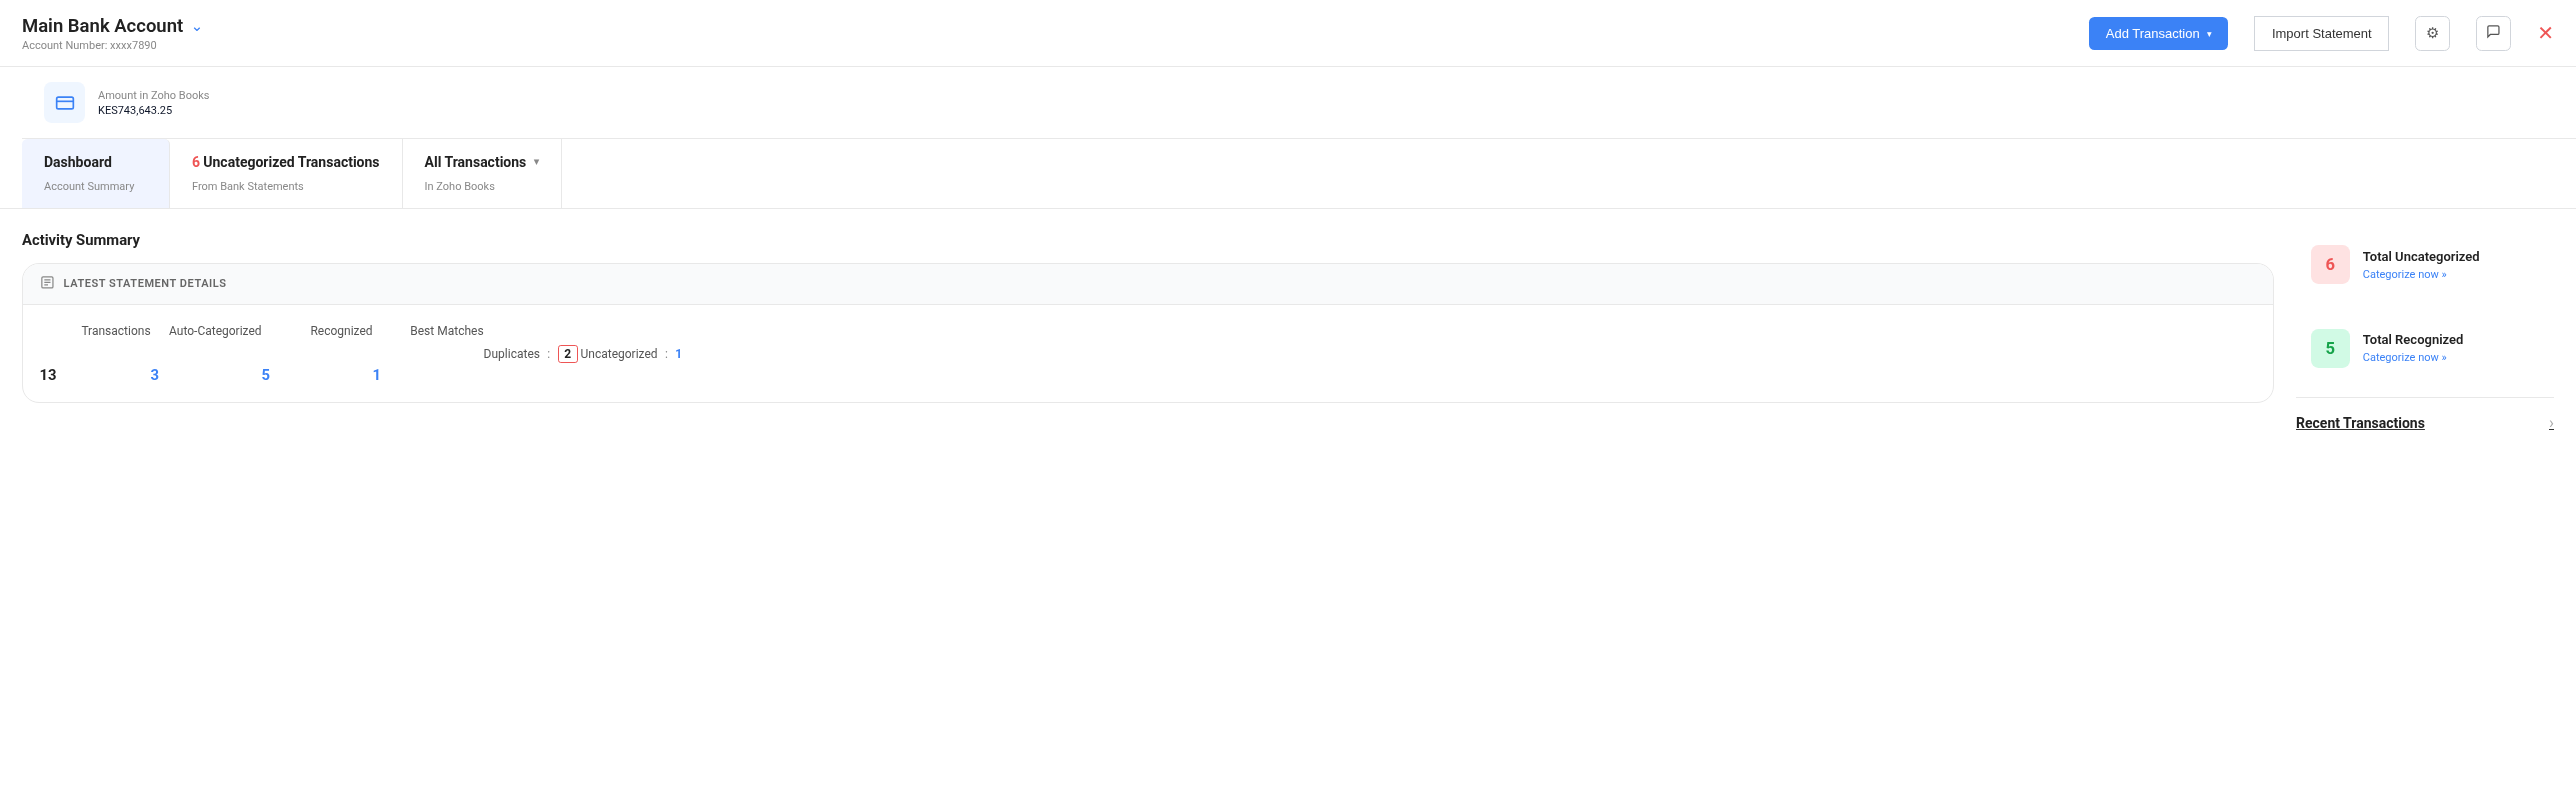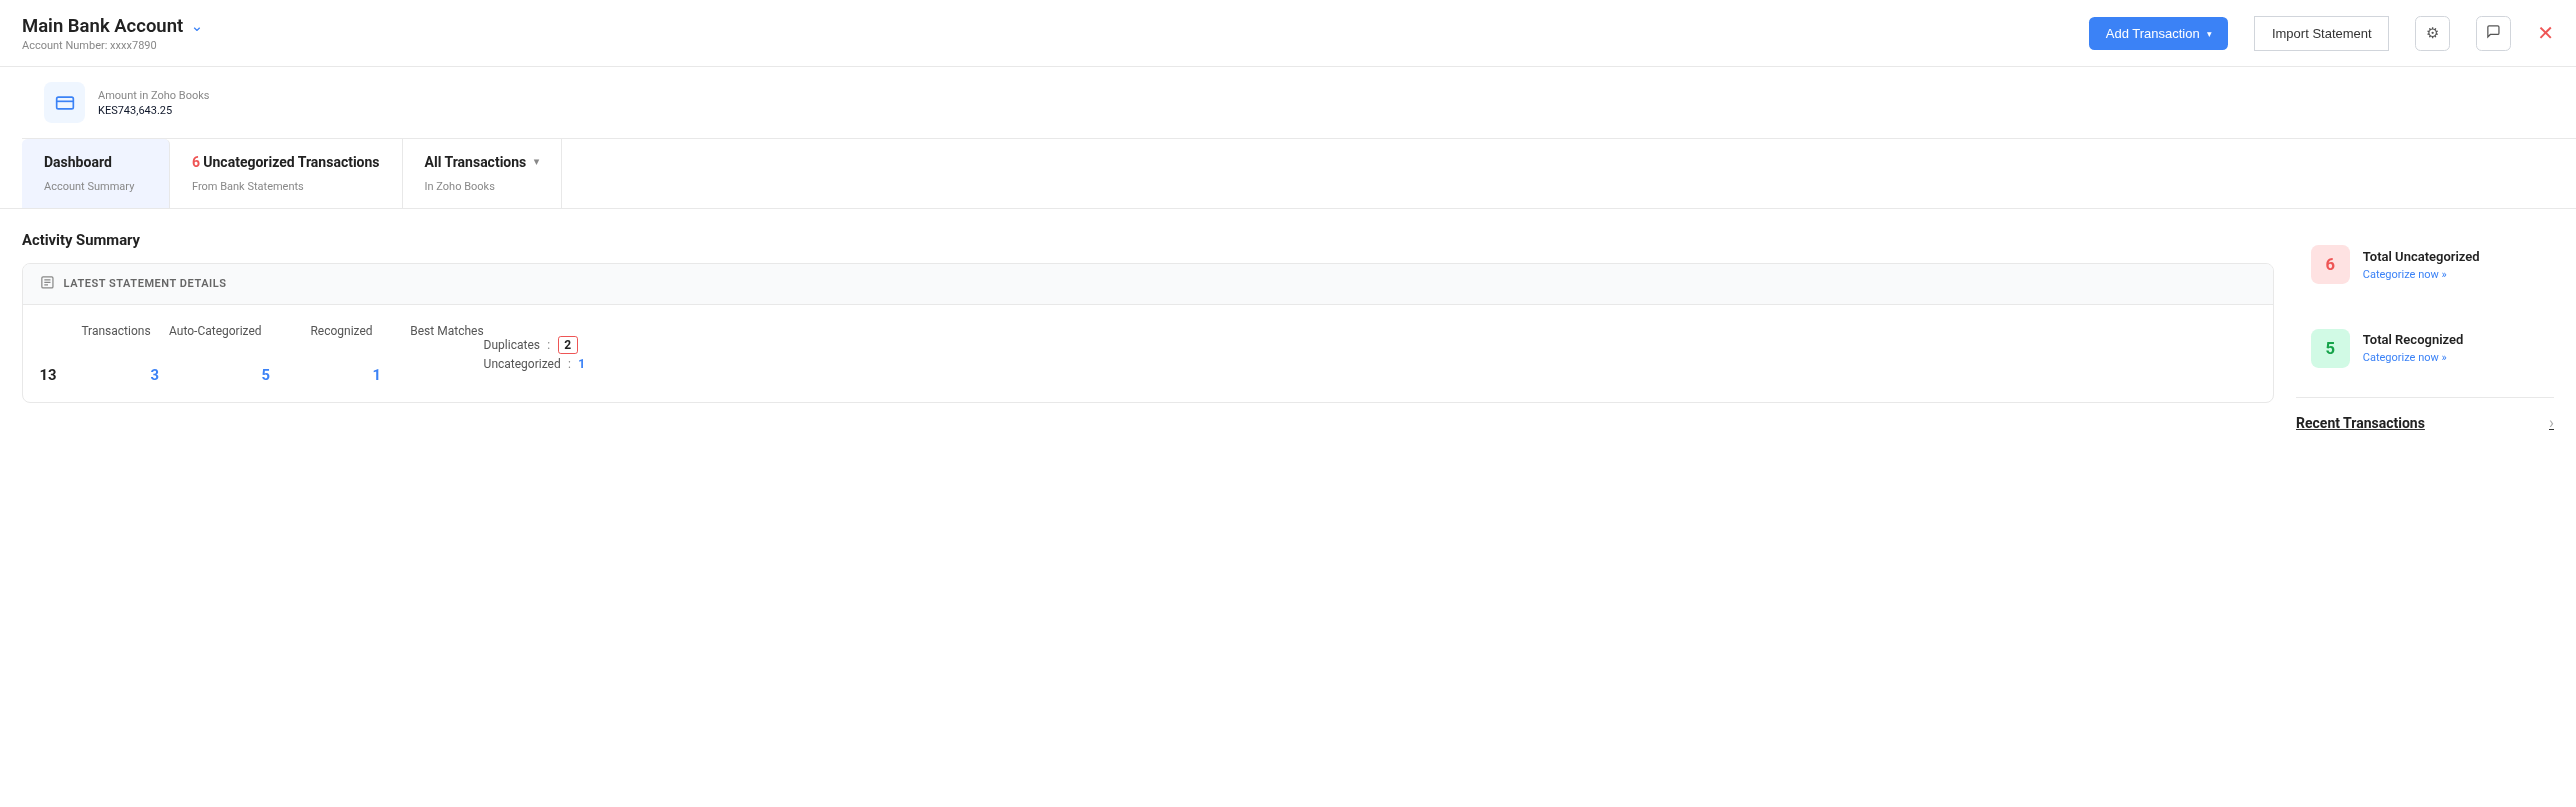--- a/index.html
+++ b/index.html
@@ -191,21 +191,21 @@
     }
     .section-title {
       font-size: 14.8px;
       font-weight: 700;
       color: #222;
       margin-bottom: 14px;
     }
     
     .activity-card {
       border: 0.9px solid #e8e8e8;
-      border-radius: 8px;
+      border-radius: 17px;
       background: #fff;
       overflow: hidden;
     }
     .activity-card-header {
       background: #f9fafb;
       padding: 11px 16.6px;
       border-bottom: 0.9px solid #e8e8e8;
       display: flex;
       align-items: center;
       gap: 9.2px;
@@ -242,21 +242,20 @@
       font-size: 14.8px;
       font-weight: 700;
       color: #222;
       margin-top: 24px;
     }
     .stat-value.blue {
       color: #3b82f6;
     }
     .duplicates-section {
       display: flex;
-      flex-direction: column;
       gap: 3px;
       min-width: 148px;
     }
     .dup-row {
       display: flex;
       align-items: center;
       gap: 7.4px;
       font-size: 12px;
       color: #555;
     }

